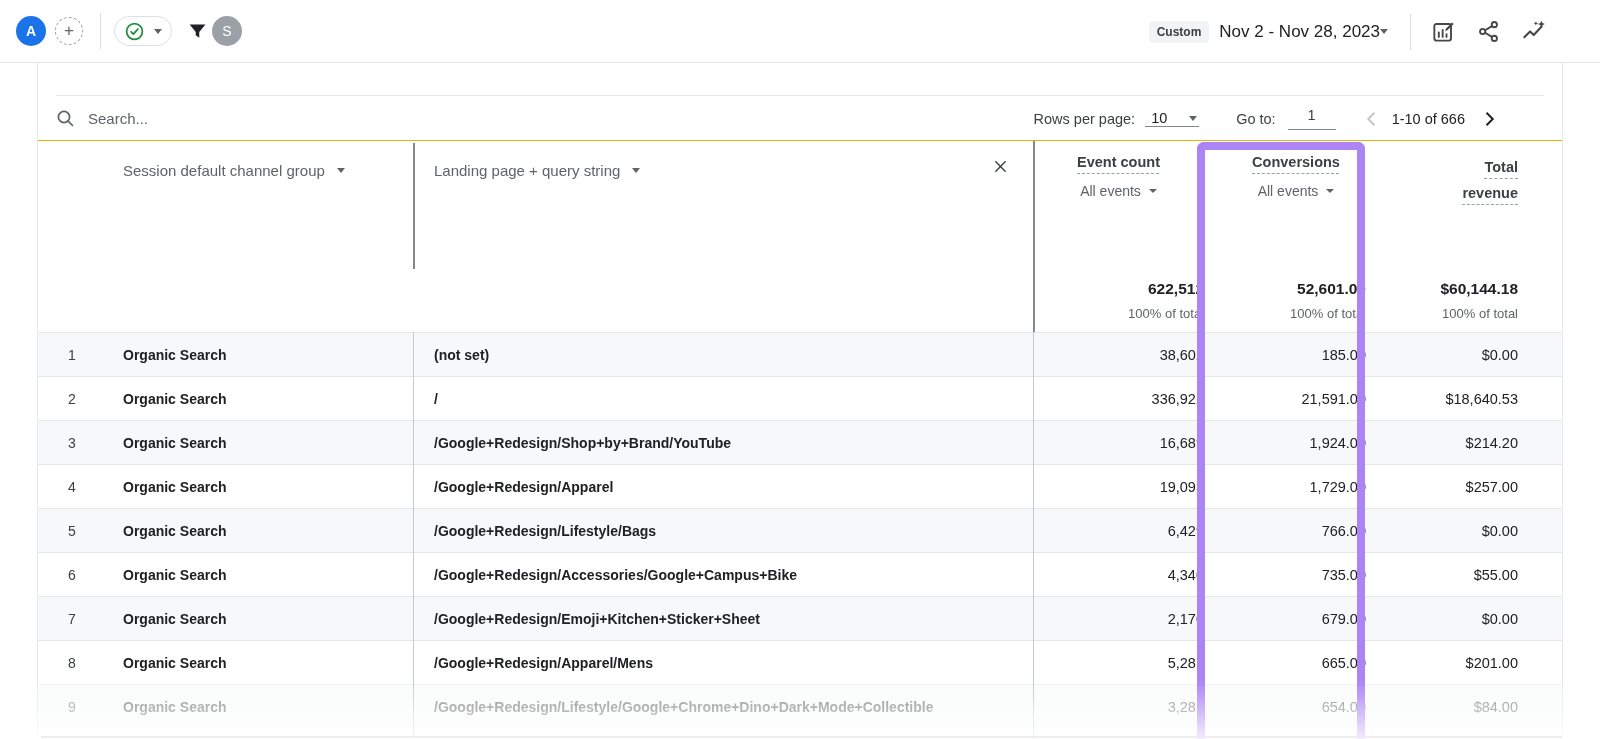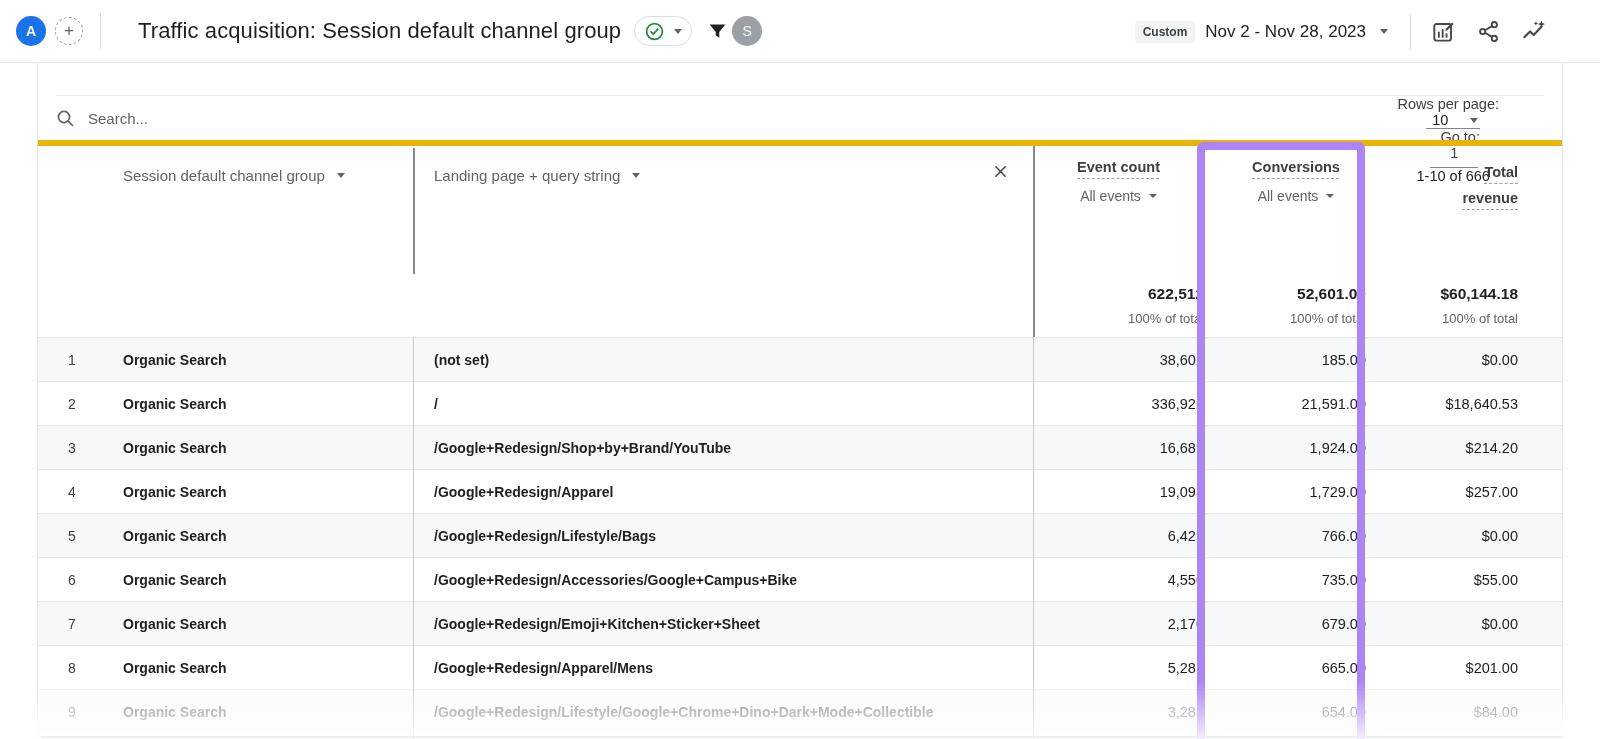--- a/index.html
+++ b/index.html
@@ -19,49 +19,49 @@
   .page-title { font-size:22px; font-weight:400; color:#1f1f1f; margin-left:37px; letter-spacing:.1px; white-space:nowrap; }
   .status-pill { margin-left:13px; height:30px; border:1px solid #dcdfe3; border-radius:15px; background:#fff;
                  display:flex; align-items:center; gap:9px; padding:0 9px; cursor:pointer; }
   .caret { width:0; height:0; border-left:4.5px solid transparent; border-right:4.5px solid transparent;
            border-top:5px solid #5f6368; display:inline-block; }
   .funnel { margin-left:15px; cursor:pointer; }
   .s-badge { width:30px; height:30px; border-radius:50%; background:#9aa0a6; color:#fff; font-size:14px;
              display:flex; align-items:center; justify-content:center; margin-left:4px; cursor:pointer; }
   .topbar-right { position:absolute; right:54px; top:0; height:63px; display:flex; align-items:center; }
   .custom-chip { background:#f1f3f4; color:#3c4043; font-size:12px; font-weight:700; padding:4px 8px; border-radius:4px; }
-  .date-range { display:flex; align-items:center; gap:14px; margin-left:10px; cursor:pointer; }
+  .date-range { display:flex; align-items:center; margin-left:10px; cursor:pointer; }
   .date-text { font-size:17px; color:#202124; white-space:nowrap; }
   .topbar-right .vdiv { margin-left:22px; }
   .tb-icon { margin-left:20px; cursor:pointer; display:block; }
 
   
   .content { position:absolute; left:37px; top:63px; width:1526px; bottom:0; background:#fff;
              border-left:1px solid #e6e8ea; border-right:1px solid #e6e8ea; }
 
   
   .searchbar { position:absolute; left:18px; right:18px; top:32px; height:45px;
                border-top:1px solid #e6e8ea; display:flex; align-items:center; }
   .search-left { display:flex; align-items:center; gap:13px; }
   .search-input { border:none; outline:none; font-size:15px; color:#3c4043; width:300px; background:transparent;
                   font-family:"Liberation Sans","DejaVu Sans",sans-serif; }
   .search-input::placeholder { color:#5f6368; opacity:1; }
-  .pager { position:absolute; right:45px; top:0; height:45px; display:flex; align-items:center; font-size:14.5px; color:#3c4043;flex-direction:column; }
+  .pager { position:absolute; right:45px; top:0; height:45px; display:flex; align-items:center; font-size:14.5px; color:#3c4043; }
   .select-box { display:inline-flex; align-items:center; justify-content:space-between; width:54px;
                 border-bottom:1px solid #80868b; padding:0 2px 0 6px; margin-left:10px; cursor:pointer; }
   .select-box .val { font-size:14.5px; color:#202124; }
   .goto-box { display:inline-flex; justify-content:center; width:48px; border-bottom:1px solid #80868b;
               padding-bottom:6px; margin-left:12px; cursor:text; }
-  .pager .gap-lg { margin-left:24px; }
+  .pager .gap-lg { margin-left:37px; }
   .chev { margin-left:26px; cursor:pointer; }
   .range-text { margin-left:10px; color:#202124; }
   .chev-next { margin-left:14px; }
 
   
-  .table-wrap { position:absolute; left:0; right:0; top:77px; bottom:0; border-top:6px solid #eab308; }
+  .table-wrap { position:absolute; left:0; right:0; top:77px; bottom:0; border-top:1px solid #eab308; }
   .cell { flex:0 0 auto; }
   .c-num      { width:68px;  text-align:center; }
   .c-channel  { width:307px; padding-left:17px; }
   .c-landing  { width:620px; padding-left:21px; }
   .c-events   { width:193px; text-align:right; padding-right:22px; }
   .c-conv     { width:168px; text-align:right; padding-right:28px; }
   .c-rev      { width:199px; text-align:right; padding-right:75px; }
 
   .thead { display:flex; height:125px; }
   .dim-head { padding-top:21px; font-size:15px; color:#5f6368; display:flex; align-items:flex-start; gap:12px; cursor:pointer; }
@@ -106,21 +106,20 @@
 </style>
 </head>
 <body>
 
 <div class="page">
 
   <header class="topbar">
     <div class="avatar">A</div>
     <div class="add-chip">+</div>
     <div class="vdiv"></div>
-    <h1 class="page-title">Traffic acquisition: Session default channel group</h1>
 
     <div class="status-pill">
       <svg width="21" height="21" viewBox="0 0 24 24">
         <circle cx="12" cy="12" r="9" fill="none" stroke="#1e8e3e" stroke-width="2"></circle>
         <path d="M8 12.3l2.6 2.7 5.2-5.8" fill="none" stroke="#1e8e3e" stroke-width="2" stroke-linecap="round" stroke-linejoin="round"></path>
       </svg>
       <span class="caret"></span>
     </div>
 
     <svg class="funnel" width="21" height="21" viewBox="0 0 24 24">
@@ -281,21 +280,21 @@
     <div class="cell c-landing r-dim">/Google+Redesign/Lifestyle/Bags</div>
     <div class="cell c-events r-val">6,429</div>
     <div class="cell c-conv r-val">766.00</div>
     <div class="cell c-rev r-val">$0.00</div>
   </div>
 
   <div class="trow">
     <div class="cell c-num r-num">6</div>
     <div class="cell c-channel r-dim">Organic Search</div>
     <div class="cell c-landing r-dim">/Google+Redesign/Accessories/Google+Campus+Bike</div>
-    <div class="cell c-events r-val">4,550</div>
+    <div class="cell c-events r-val">4,340</div>
     <div class="cell c-conv r-val">735.00</div>
     <div class="cell c-rev r-val">$55.00</div>
   </div>
 
   <div class="trow">
     <div class="cell c-num r-num">7</div>
     <div class="cell c-channel r-dim">Organic Search</div>
     <div class="cell c-landing r-dim">/Google+Redesign/Emoji+Kitchen+Sticker+Sheet</div>
     <div class="cell c-events r-val">2,170</div>
     <div class="cell c-conv r-val">679.00</div>

